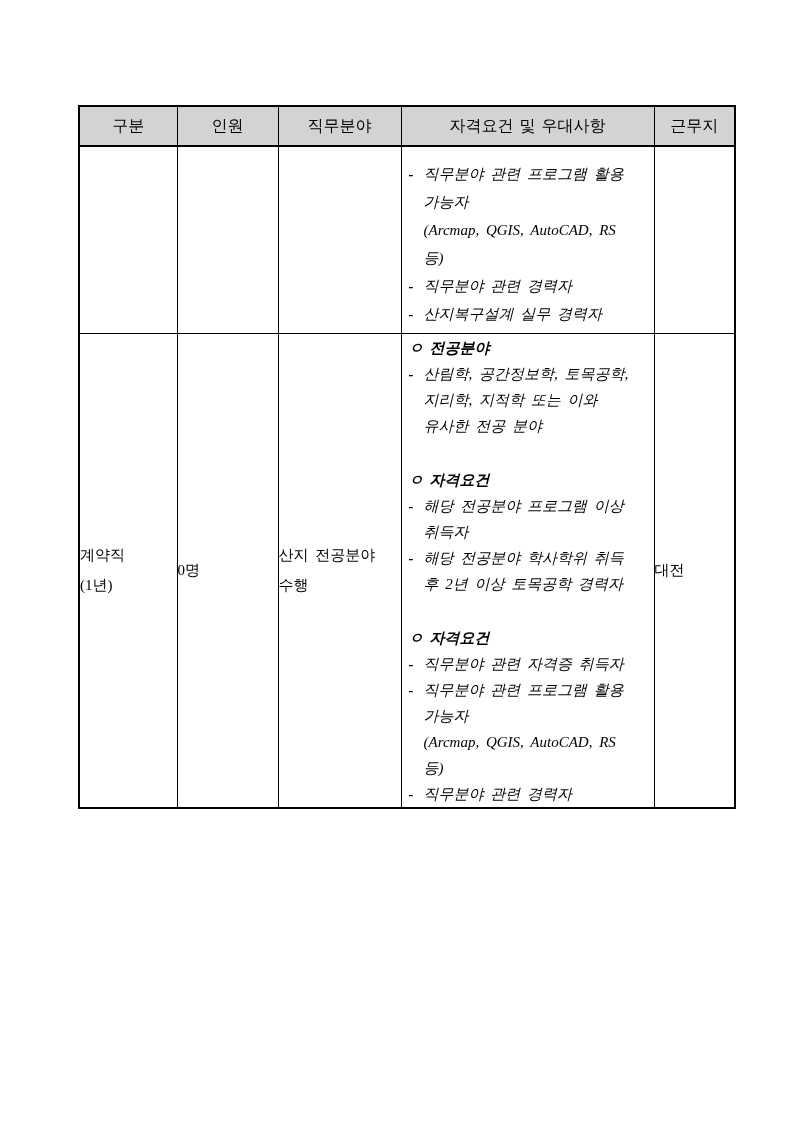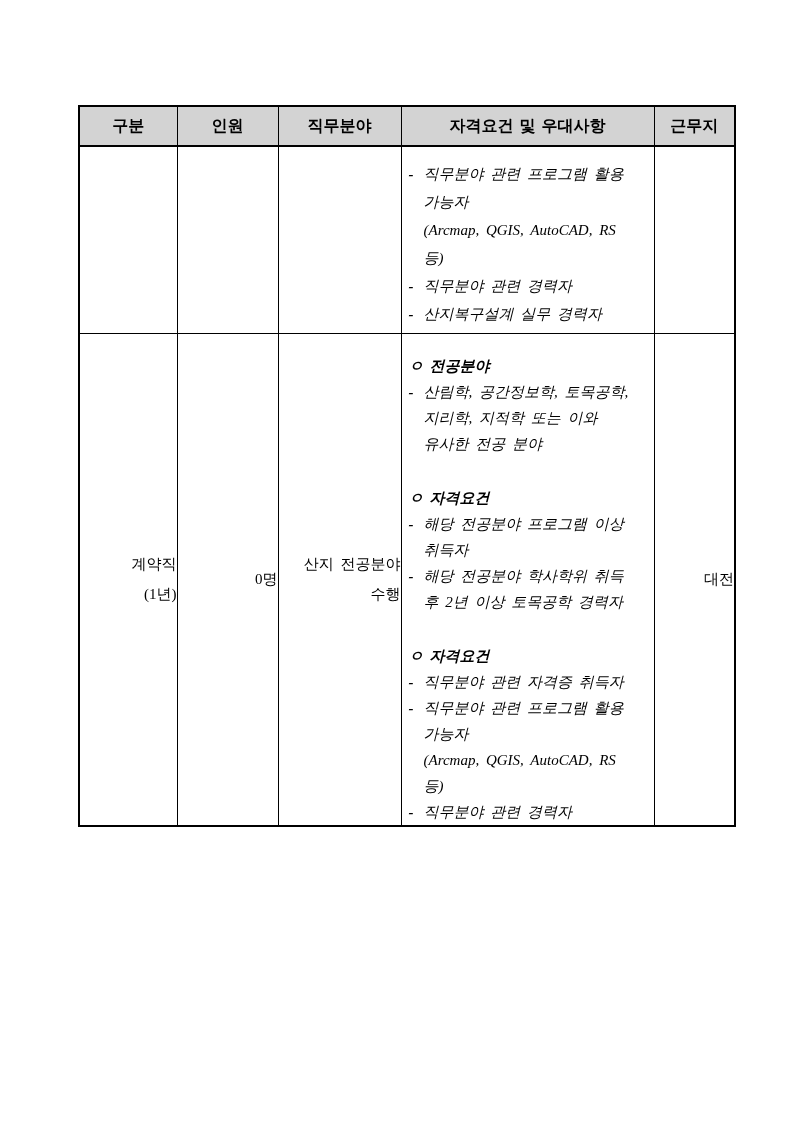--- a/index.html
+++ b/index.html
@@ -18,44 +18,44 @@
     left: 78px;
     top: 105px;
     width: 656px;
     border-collapse: collapse;
     table-layout: fixed;
     border: 2px solid #000000;
   }
   .tbl th, .tbl td { border: 1px solid #000000; }
   .tbl thead th {
     background: #d3d3d3;
-    font-weight: bold;
+    font-weight: normal;
     font-size: 16px;
     height: 40px;
     text-align: center;
     vertical-align: middle;
     border-bottom: 2px solid #000000;
     word-spacing: 2px;
   }
   tr.r1 { height: 187px; }
   tr.r2 { height: 448px; }
   td.c {
-    text-align: right;
+    text-align: left;
     vertical-align: middle;
     font-size: 15px;
     line-height: 30px;
     word-spacing: 3px;
   }
   td.q {
     vertical-align: top;
     font-size: 15px;
     padding: 13px 4px 0 7px;
     font-style: italic;
   }
-  tr.r2 td.q { padding-top: 19px; }
+  tr.r2 td.q { padding-top: 1px; }
   .ln {
     line-height: 28px;
     white-space: nowrap;
     word-spacing: 3px;
   }
   tr.r2 .ln { line-height: 26px; }
   .ln .mark { display: inline-block; font-weight: bold; }
   .dash .mark { width: 15px; }
   .head .mark { width: 21px; }
   .head { font-weight: bold; }

